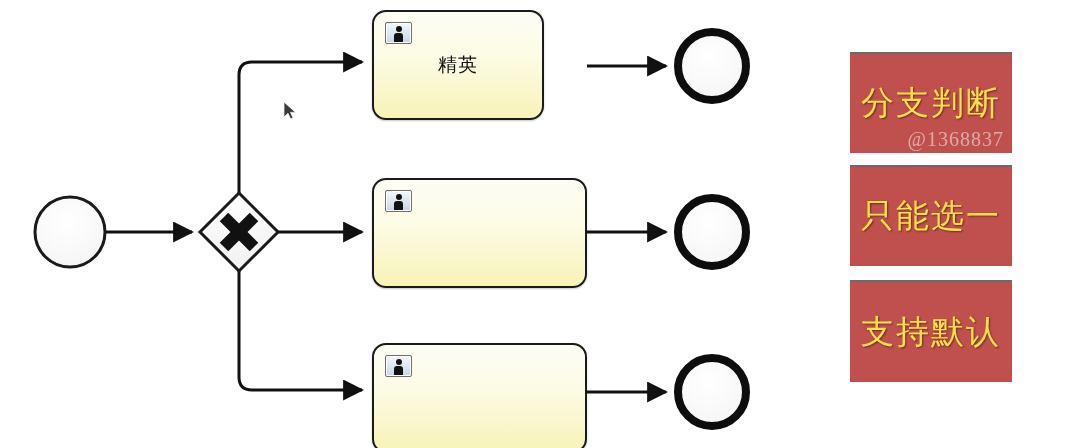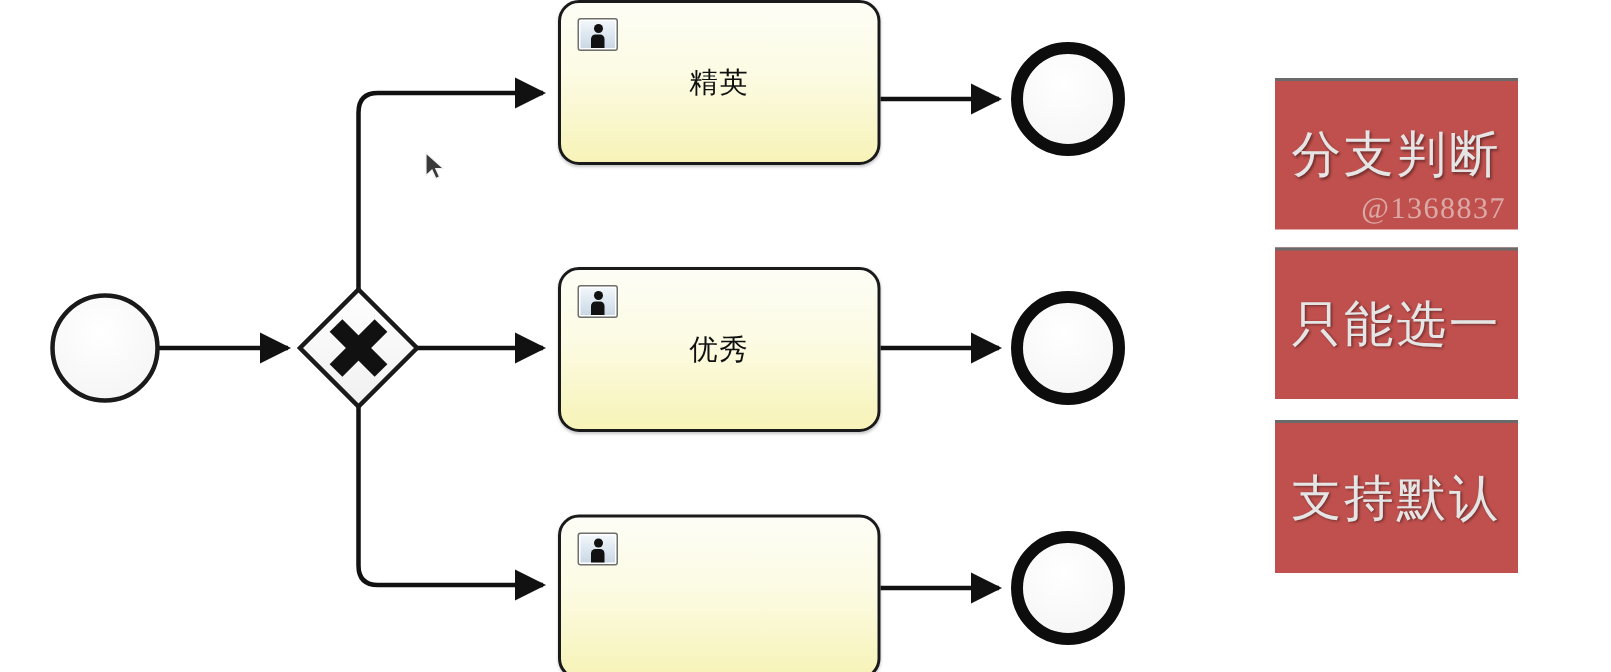--- a/index.html
+++ b/index.html
@@ -92,21 +92,21 @@
     box-sizing: border-box;
     background: #c0504d;
     border-top: 2px solid #6a6a6a;
     display: flex;
     align-items: center;
     justify-content: center;
   }
   .callout-text {
     font-family: Liberation Serif, serif;
     font-size: 33px;
-    color: #e5e5e5;
+    color: #fde047;
     letter-spacing: 2px;
     text-shadow: 1px 1px 2px rgba(0,0,0,0.45);
     white-space: nowrap;
   }
   .watermark {
     position: absolute;
     font-family: Liberation Serif, serif;
     font-size: 20px;
     color: rgba(236,224,221,0.62);
     letter-spacing: 1px;
@@ -159,34 +159,33 @@
     <g>
       <line x1="224" y1="217" x2="254" y2="247" stroke="#111111" stroke-width="12" stroke-linecap="butt"></line>
       <line x1="254" y1="217" x2="224" y2="247" stroke="#111111" stroke-width="12" stroke-linecap="butt"></line>
     </g>
 
     <circle cx="712" cy="66" r="34" fill="url(#evtFill)" stroke="#0d0d0d" stroke-width="8"></circle>
     <circle cx="712" cy="232" r="34" fill="url(#evtFill)" stroke="#0d0d0d" stroke-width="8"></circle>
     <circle cx="712" cy="392" r="34" fill="url(#evtFill)" stroke="#0d0d0d" stroke-width="8"></circle>
   </svg>
 
-  <div class="task" style="left:372px; top:0; width:215px; height:110px;">
+  <div class="task" style="left:372px; top:10px; width:172px; height:110px;">
     <span class="task-icon">
       <span class="head"></span>
         <span class="body"></span>
     </span>
     <span class="task-label">精英</span>
   </div>
 
   <div class="task" style="left:372px; top:178px; width:215px; height:110px;">
     <span class="task-icon">
       <span class="head"></span>
         <span class="body"></span>
     </span>
-    <span class="task-label">优秀</span>
   </div>
 
   <div class="task" style="left:372px; top:343px; width:215px; height:110px;">
     <span class="task-icon">
       <span class="head"></span>
         <span class="body"></span>
     </span>
   </div>
 
   <div class="callout" style="left:850px; top:52px; width:162px; height:101px;">

